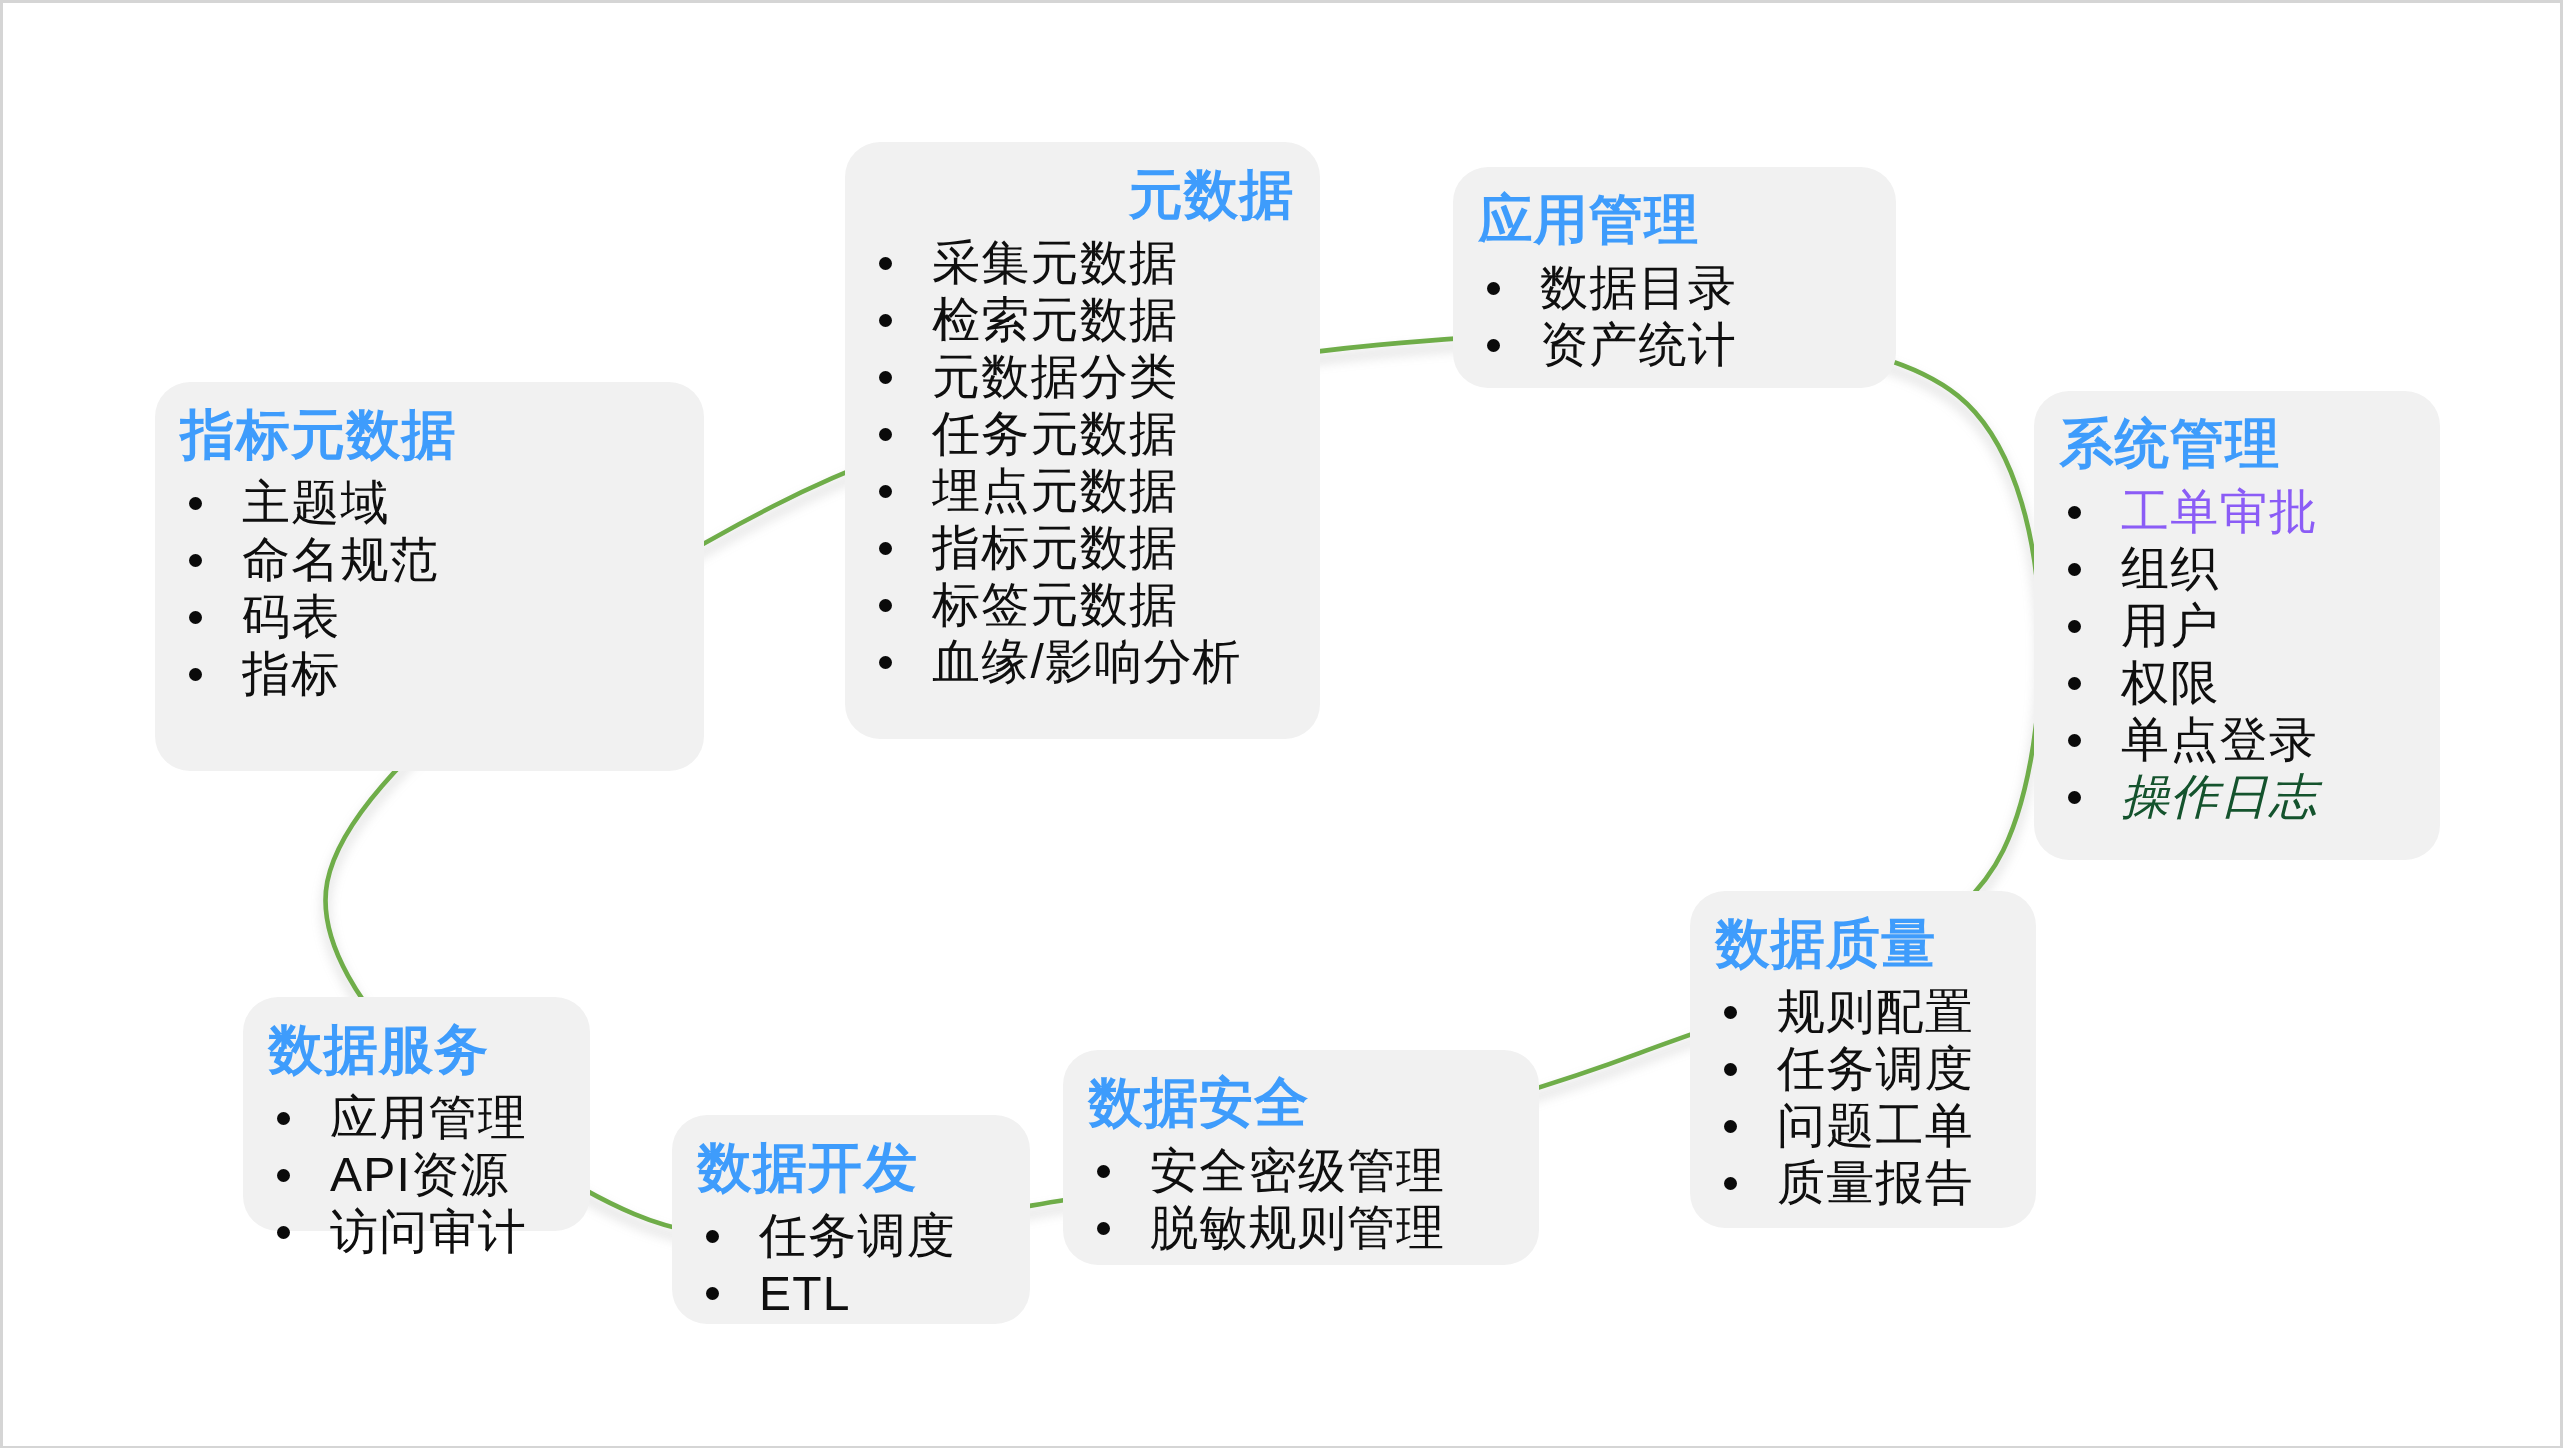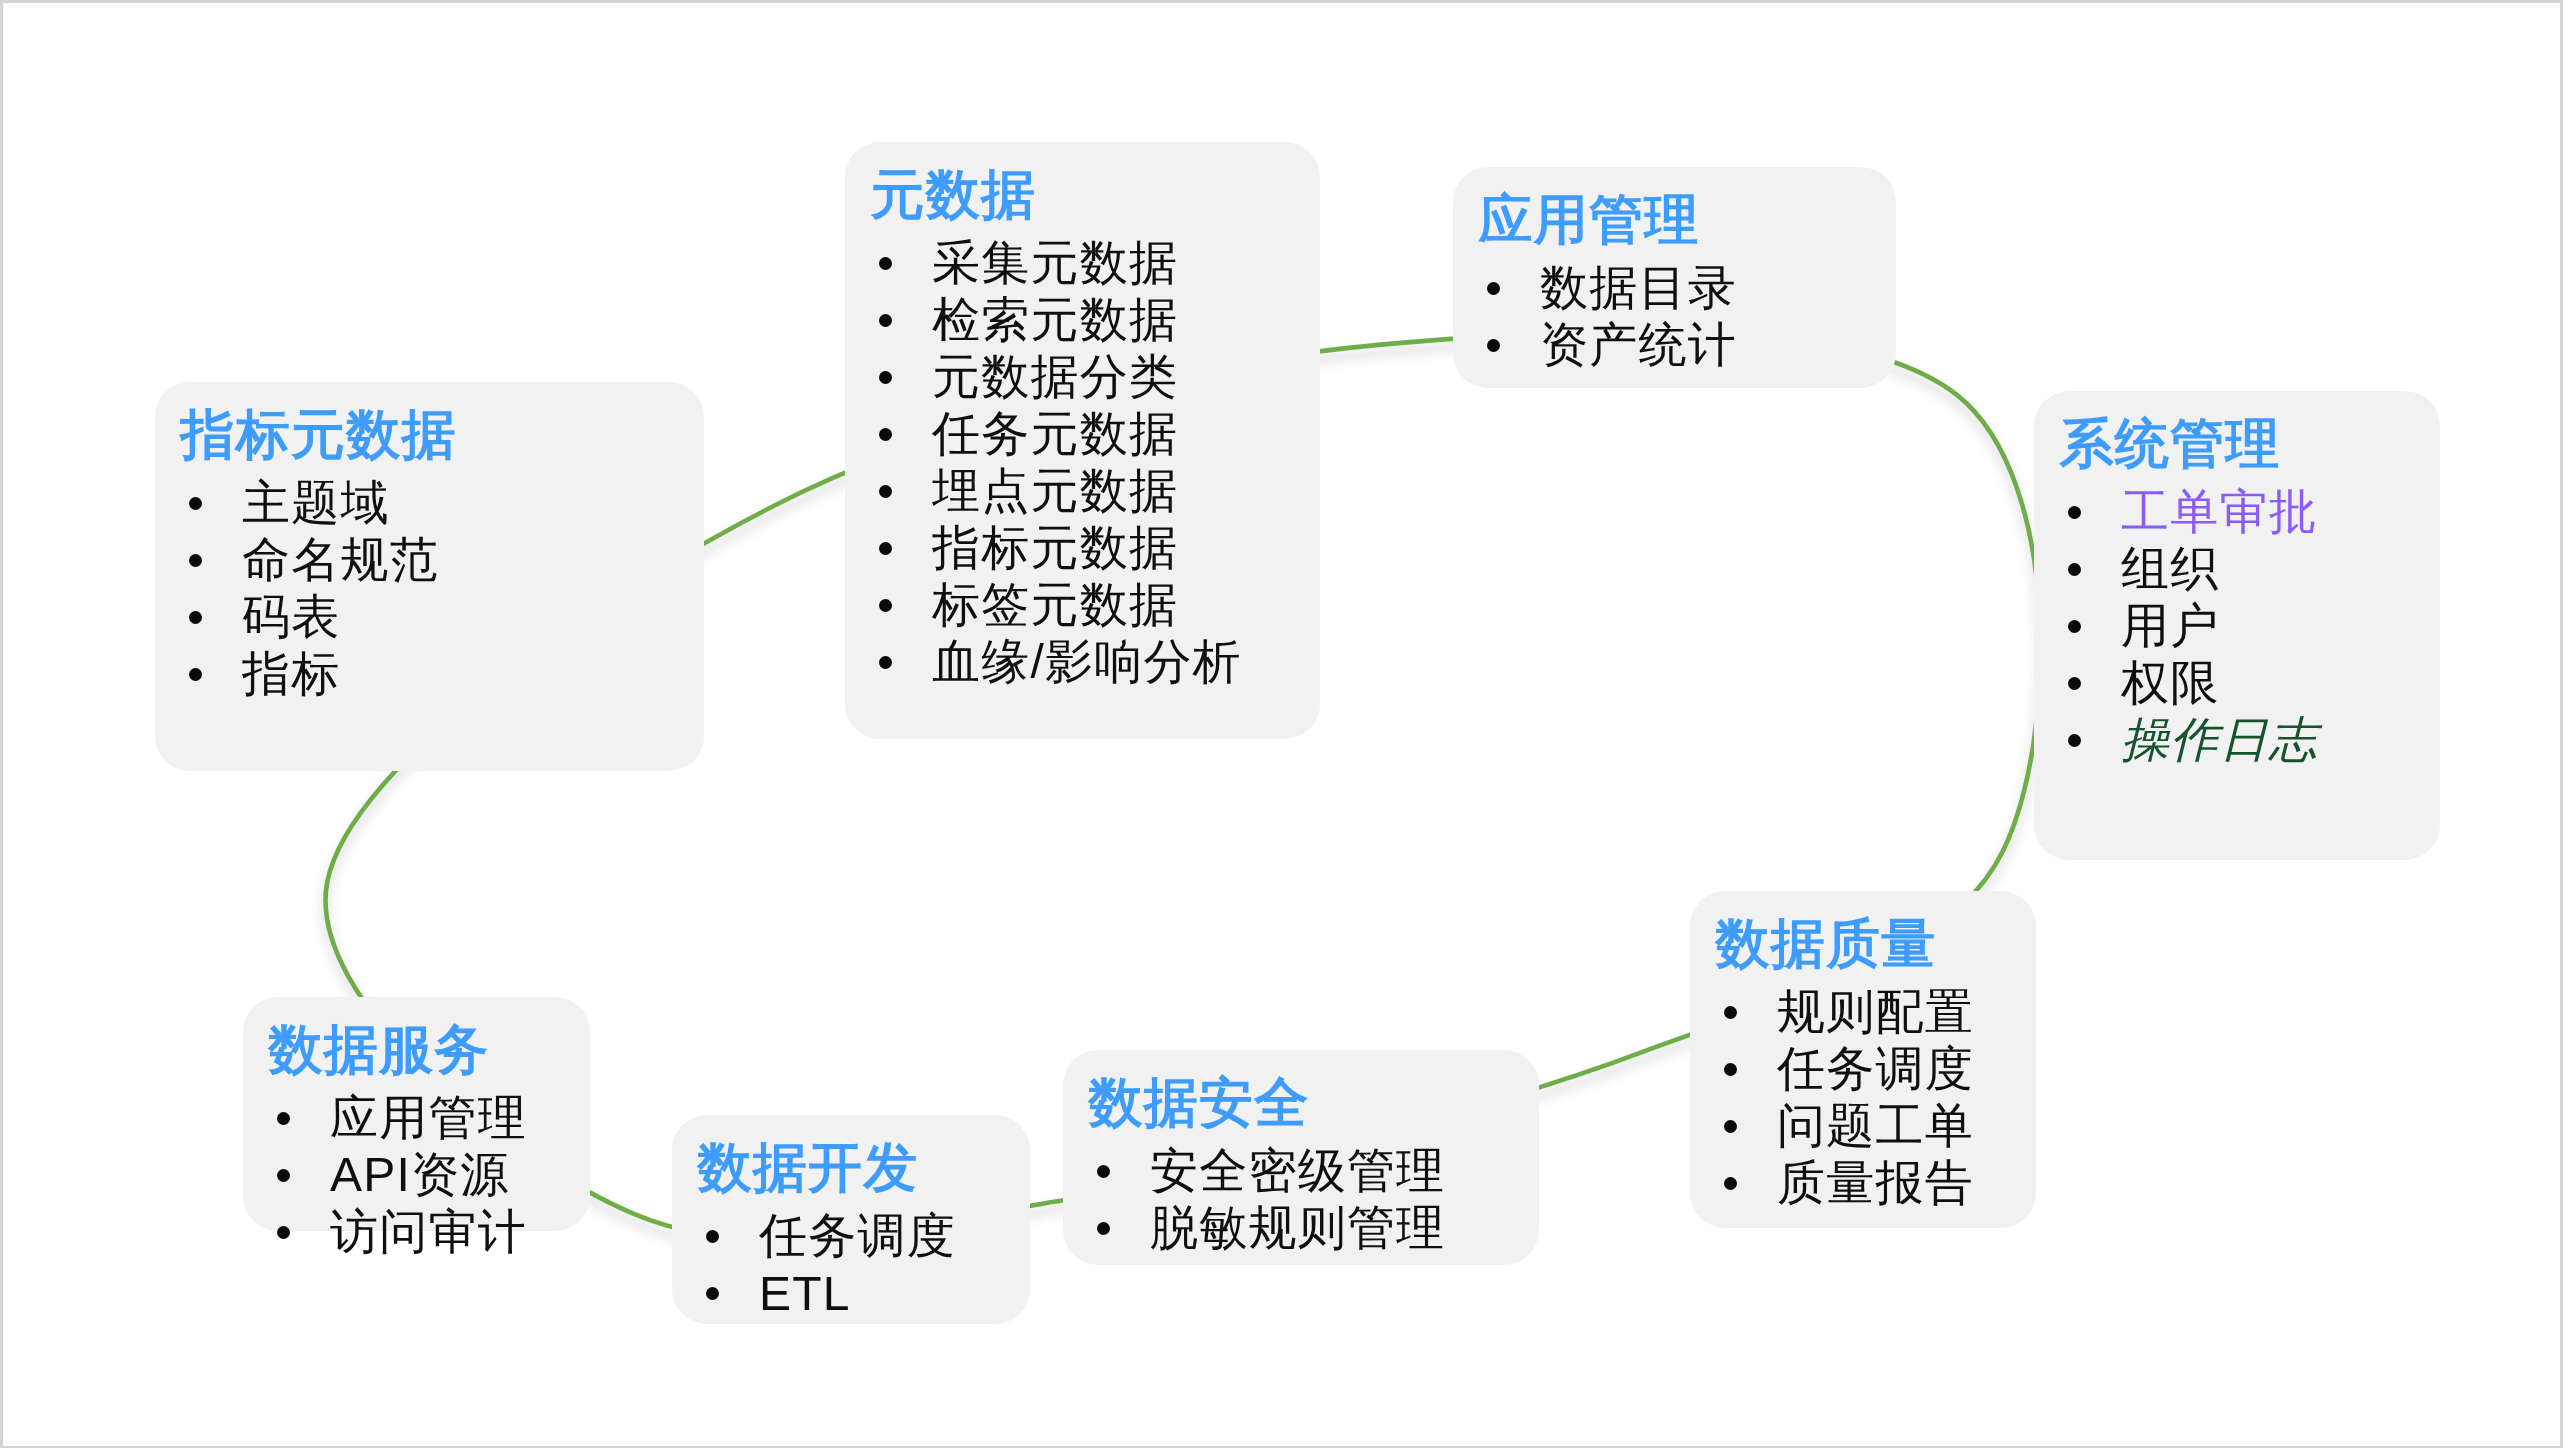--- a/index.html
+++ b/index.html
@@ -92,21 +92,21 @@
           <div class="node-item">
             <span class="dot" style="background: rgb(10, 10, 10);"></span>
             <span class="item-label" style="color: rgb(15, 15, 15);">码表</span>
           </div>
           <div class="node-item">
             <span class="dot" style="background: rgb(10, 10, 10);"></span>
             <span class="item-label" style="color: rgb(15, 15, 15);">指标</span>
           </div>
         </div>
       </section>
-      <section class="node" style="left: 842px; top: 139px; width: 475px; height: 597px; background: rgb(241, 241, 241);">
+      <section class="node" style="left: 842px; top: 139px; width: 475px; height: 597px; background: rgb(241, 241, 241); text-align: right;">
         <h2 class="node-title" style="color: rgb(62, 156, 252);">元数据</h2>
         <div class="node-items">
           <div class="node-item">
             <span class="dot" style="background: rgb(10, 10, 10);"></span>
             <span class="item-label" style="color: rgb(15, 15, 15);">采集元数据</span>
           </div>
           <div class="node-item">
             <span class="dot" style="background: rgb(10, 10, 10);"></span>
             <span class="item-label" style="color: rgb(15, 15, 15);">检索元数据</span>
           </div>
@@ -160,20 +160,24 @@
             <span class="dot" style="background: rgb(10, 10, 10);"></span>
             <span class="item-label" style="color: rgb(15, 15, 15);">组织</span>
           </div>
           <div class="node-item">
             <span class="dot" style="background: rgb(10, 10, 10);"></span>
             <span class="item-label" style="color: rgb(15, 15, 15);">用户</span>
           </div>
           <div class="node-item">
             <span class="dot" style="background: rgb(10, 10, 10);"></span>
             <span class="item-label" style="color: rgb(15, 15, 15);">权限</span>
+          </div>
+          <div class="node-item">
+            <span class="dot" style="background: rgb(10, 10, 10);"></span>
+            <span class="item-label" style="color: rgb(15, 15, 15);">单点登录</span>
           </div>
           <div class="node-item">
             <span class="dot" style="background: rgb(10, 10, 10);"></span>
             <span class="item-label" style="color: #14532d; font-style: italic;">操作日志</span>
           </div>
         </div>
       </section>
       <section class="node" style="left: 1687px; top: 888px; width: 346px; height: 337px; background: rgb(241, 241, 241);">
         <h2 class="node-title" style="color: rgb(62, 156, 252);">数据质量</h2>
         <div class="node-items">

